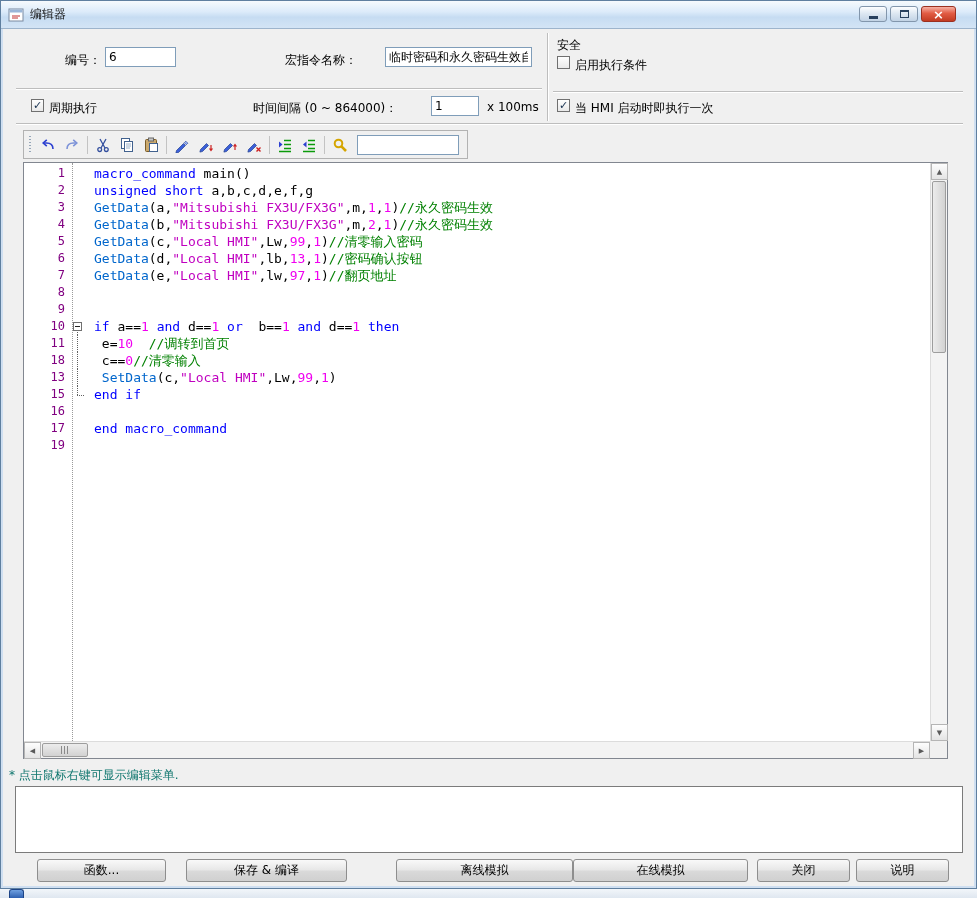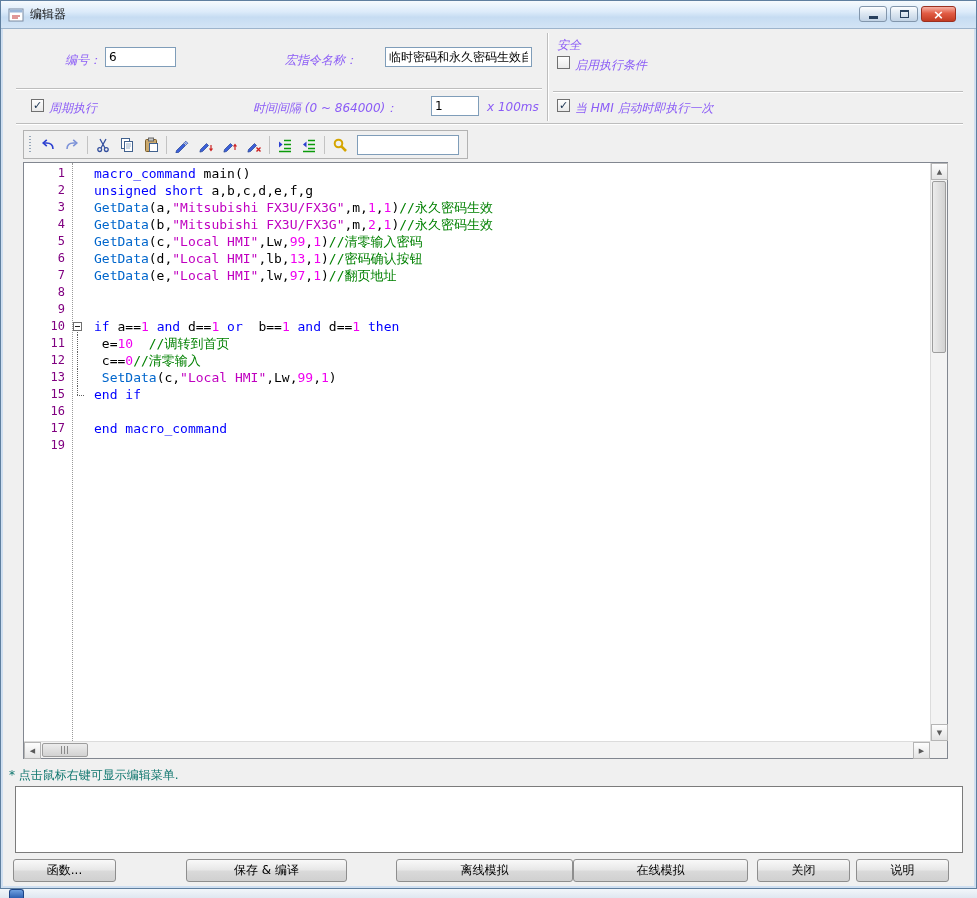--- a/index.html
+++ b/index.html
@@ -16,21 +16,21 @@
   .win-title { margin-left:6px; color:#111; }
   .win-btns { position:absolute; top:5px; right:20px; display:flex; gap:3px; }
   .win-btn { width:28px; height:16px; border:1px solid #8296ac; border-radius:3px;
              background:linear-gradient(#fdfeff,#dbe6f1 50%,#c2d3e5); display:flex; align-items:center; justify-content:center; cursor:default; }
   .win-btn.close { width:35px; background:linear-gradient(#f5b1a4,#e25c44 45%,#c23b22); border-color:#9b3020; }
   .glyph-min { width:9px; height:3px; background:#27405e; margin-top:7px; }
   .glyph-max { width:9px; height:8px; border:1px solid #27405e; border-top-width:2px; }
   .glyph-x { color:#fff; font-weight:bold; font-size:13px; line-height:13px; }
 
   
-  .lbl { position:absolute; color:#8b5cf6; white-space:nowrap;font-style:italic; }
+  .lbl { position:absolute; color:#000000; white-space:nowrap; }
   .txt { position:absolute; height:20px; border:1px solid #7f9db9; background:#fff; font-size:12px; padding:0 3px;
          font-family:"DejaVu Sans","Liberation Sans",sans-serif; }
   .checkbox { position:absolute; width:13px; height:13px; background:linear-gradient(#fefefe,#e9e9e9); border:1px solid #707070;
               font-size:11px; line-height:11px; text-align:center; color:#16304f; font-weight:bold; cursor:default; }
   .groove-h { position:absolute; height:2px; background:linear-gradient(#bdbdbd 50%, #ffffff 50%); }
   .groove-v { position:absolute; width:2px; background:linear-gradient(90deg,#bdbdbd 50%, #ffffff 50%); }
 
   
   .toolbar-box { position:absolute; left:22px; top:129px; width:445px; height:29px; border:1px solid #b2b2b2;
                  background:#f0f0f0; display:flex; align-items:center; padding:0 4px; }
@@ -259,21 +259,21 @@
             <div class="code-line"><span class="ln">2</span><span class="fold"></span><span class="code"><span class="kw">unsigned short</span><span class="pl"> a,b,c,d,e,f,g</span></span></div>
             <div class="code-line"><span class="ln">3</span><span class="fold"></span><span class="code"><span class="fn">GetData</span><span class="pl">(a,</span><span class="str">"Mitsubishi FX3U/FX3G"</span><span class="pl">,m,</span><span class="num">1</span><span class="pl">,</span><span class="num">1</span><span class="pl">)</span><span class="cmt">//永久密码生效</span></span></div>
             <div class="code-line"><span class="ln">4</span><span class="fold"></span><span class="code"><span class="fn">GetData</span><span class="pl">(b,</span><span class="str">"Mitsubishi FX3U/FX3G"</span><span class="pl">,m,</span><span class="num">2</span><span class="pl">,</span><span class="num">1</span><span class="pl">)</span><span class="cmt">//永久密码生效</span></span></div>
             <div class="code-line"><span class="ln">5</span><span class="fold"></span><span class="code"><span class="fn">GetData</span><span class="pl">(c,</span><span class="str">"Local HMI"</span><span class="pl">,Lw,</span><span class="num">99</span><span class="pl">,</span><span class="num">1</span><span class="pl">)</span><span class="cmt">//清零输入密码</span></span></div>
             <div class="code-line"><span class="ln">6</span><span class="fold"></span><span class="code"><span class="fn">GetData</span><span class="pl">(d,</span><span class="str">"Local HMI"</span><span class="pl">,lb,</span><span class="num">13</span><span class="pl">,</span><span class="num">1</span><span class="pl">)</span><span class="cmt">//密码确认按钮</span></span></div>
             <div class="code-line"><span class="ln">7</span><span class="fold"></span><span class="code"><span class="fn">GetData</span><span class="pl">(e,</span><span class="str">"Local HMI"</span><span class="pl">,lw,</span><span class="num">97</span><span class="pl">,</span><span class="num">1</span><span class="pl">)</span><span class="cmt">//翻页地址</span></span></div>
             <div class="code-line"><span class="ln">8</span><span class="fold"></span><span class="code"></span></div>
             <div class="code-line"><span class="ln">9</span><span class="fold"></span><span class="code"></span></div>
             <div class="code-line"><span class="ln">10</span><span class="fold fold-start"><span class="fold-box"></span></span><span class="code"><span class="kw">if</span><span class="pl"> a==</span><span class="num">1</span><span class="pl"> </span><span class="kw">and</span><span class="pl"> d==</span><span class="num">1</span><span class="pl"> </span><span class="kw">or</span><span class="pl">  b==</span><span class="num">1</span><span class="pl"> </span><span class="kw">and</span><span class="pl"> d==</span><span class="num">1</span><span class="pl"> </span><span class="kw">then</span></span></div>
             <div class="code-line"><span class="ln">11</span><span class="fold fold-mid"></span><span class="code"><span class="pl"> e=</span><span class="num">10</span><span class="pl">  </span><span class="cmt">//调转到首页</span></span></div>
-            <div class="code-line"><span class="ln">12</span><span class="fold fold-mid"></span><span class="code"><span class="pl"> c==</span><span class="num">0</span><span class="cmt">//清零输入</span></span></div>
+            <div class="code-line"><span class="ln">18</span><span class="fold fold-mid"></span><span class="code"><span class="pl"> c==</span><span class="num">0</span><span class="cmt">//清零输入</span></span></div>
             <div class="code-line"><span class="ln">13</span><span class="fold fold-mid"></span><span class="code"><span class="pl"> </span><span class="fn">SetData</span><span class="pl">(c,</span><span class="str">"Local HMI"</span><span class="pl">,Lw,</span><span class="num">99</span><span class="pl">,</span><span class="num">1</span><span class="pl">)</span></span></div>
             <div class="code-line"><span class="ln">15</span><span class="fold fold-end"></span><span class="code"><span class="kw">end if</span></span></div>
             <div class="code-line"><span class="ln">16</span><span class="fold"></span><span class="code"></span></div>
             <div class="code-line"><span class="ln">17</span><span class="fold"></span><span class="code"><span class="kw">end macro_command</span></span></div>
             <div class="code-line"><span class="ln">19</span><span class="fold"></span><span class="code"></span></div>
           </div>
       </div>
       <div class="vscroll">
         <span class="sbtn" style="top:0;left:0">▲</span>
         <div class="vthumb"></div>
@@ -285,21 +285,21 @@
             <span class="hgrip"></span>
           </div>
         <span class="sbtn" style="right:0;top:0">▶</span>
       </div>
       <div class="scroll-corner"></div>
     </div>
 
     <div class="hint">* 点击鼠标右键可显示编辑菜单.</div>
     <textarea class="msgbox" style=""></textarea>
 
-    <button class="btn" style="left:12px;width:103px">函数...</button>
+    <button class="btn" style="left:36px;width:129px">函数...</button>
     <button class="btn" style="left:185px;width:161px">保存 &amp; 编译</button>
     <button class="btn" style="left:395px;width:177px">离线模拟</button>
     <button class="btn" style="left:572px;width:175px">在线模拟</button>
     <button class="btn" style="left:756px;width:93px">关闭</button>
     <button class="btn" style="left:855px;width:93px">说明</button>
   </div>
 
   <div class="desktop-strip">
     <span class="bg-icon"></span>
   </div>

